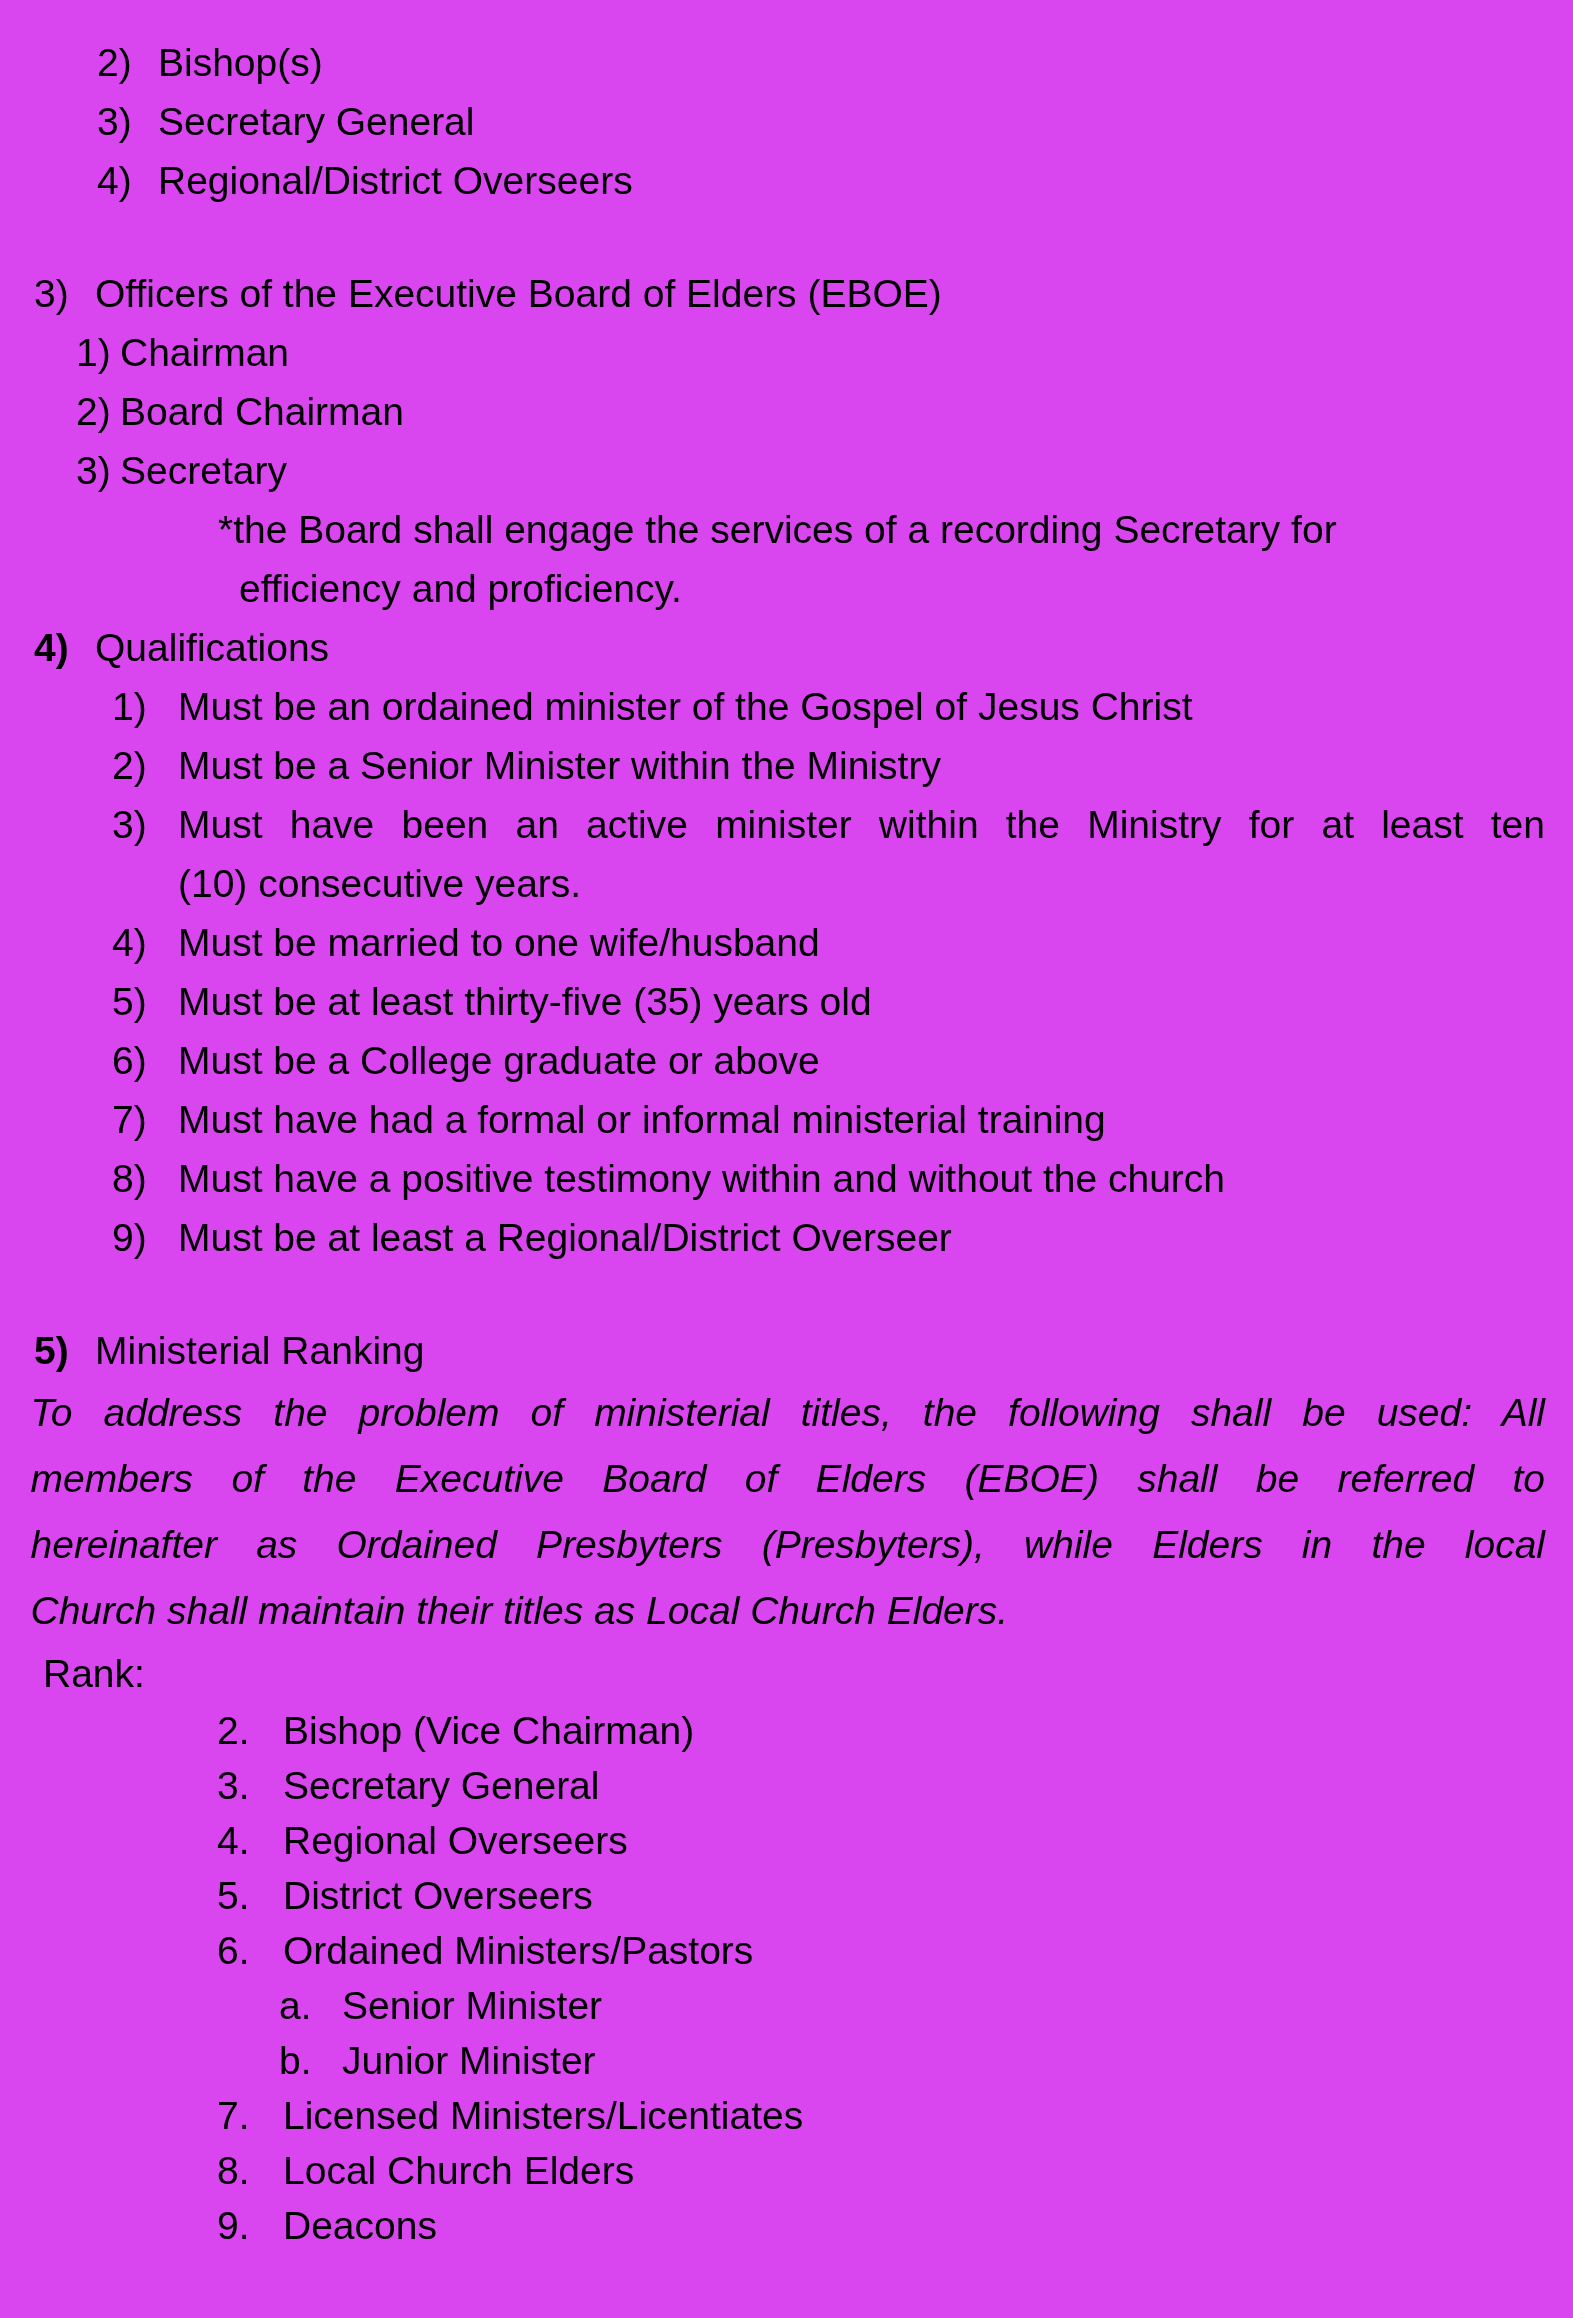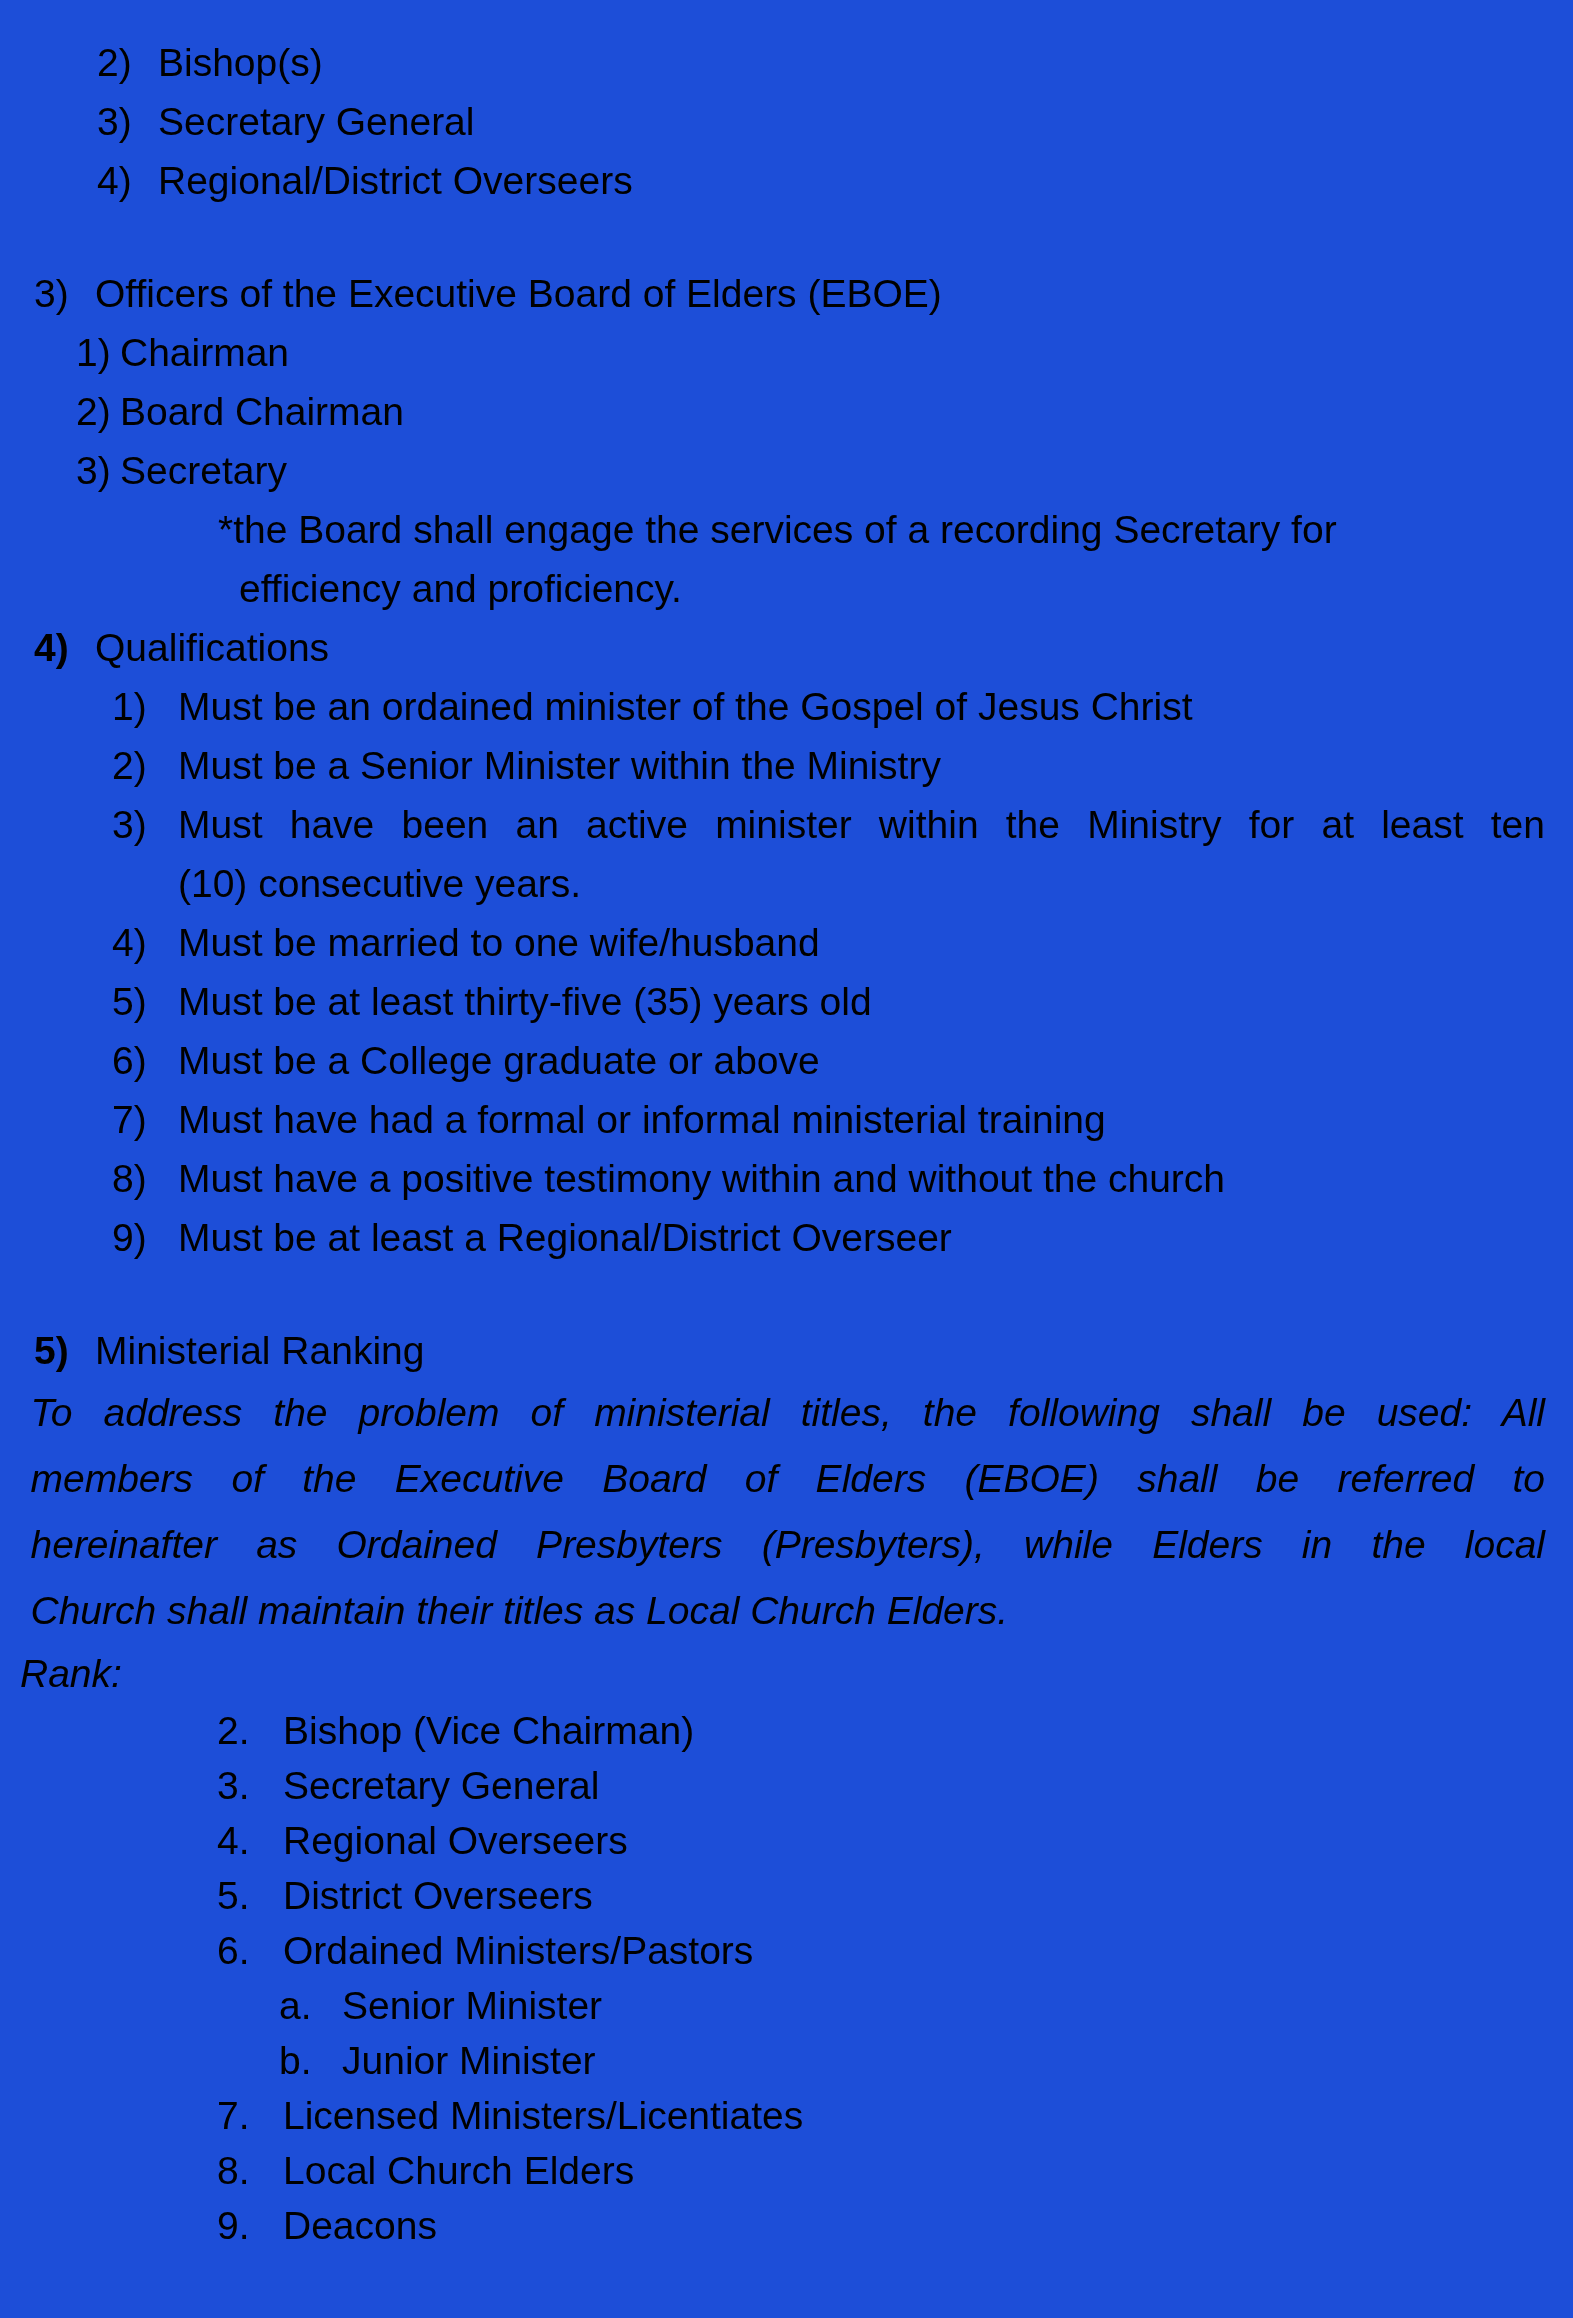--- a/index.html
+++ b/index.html
@@ -15,21 +15,21 @@
     font-size: 39px;
     line-height: 59px;
     color: #000000;
     -webkit-font-smoothing: antialiased;
   }
   .page {
     box-sizing: border-box;
     width: 1573px;
     height: 2319px;
     padding-top: 33px;
-    background: #1d4ed8;
+    background: #d946ef;
   }
   .spacer { height: 54px; }
 
   
   .toplist-item { padding-left: 97px; }
   .toplist-item .marker { display: inline-block; width: 61px; }
 
   
   .heading { padding-left: 34px; }
   .heading .marker { display: inline-block; width: 61px; font-weight: 400; }
@@ -45,21 +45,21 @@
   .note-line2 { padding-left: 239px; }
 
   
   .qitem { position: relative; margin-left: 178px; margin-right: 28px; }
   .qitem .marker { position: absolute; left: -66px; top: 0; }
 
   .jline { text-align: justify; text-align-last: justify; }
 
   
   .para { margin-left: 30.5px; margin-right: 28px; line-height: 66px; font-style: italic; }
-  .rank-label { padding-left: 20px; font-style: italic; }
+  .rank-label { padding-left: 43px; }
 
   
   .rank-list { line-height: 55px; }
   .rank-item { padding-left: 217px; }
   .rank-item .marker { display: inline-block; width: 66px; }
   .rank-item.sub { padding-left: 279px; }
   .rank-item.sub .marker { display: inline-block; width: 63px; }
 </style>
 </head>
 <body>

